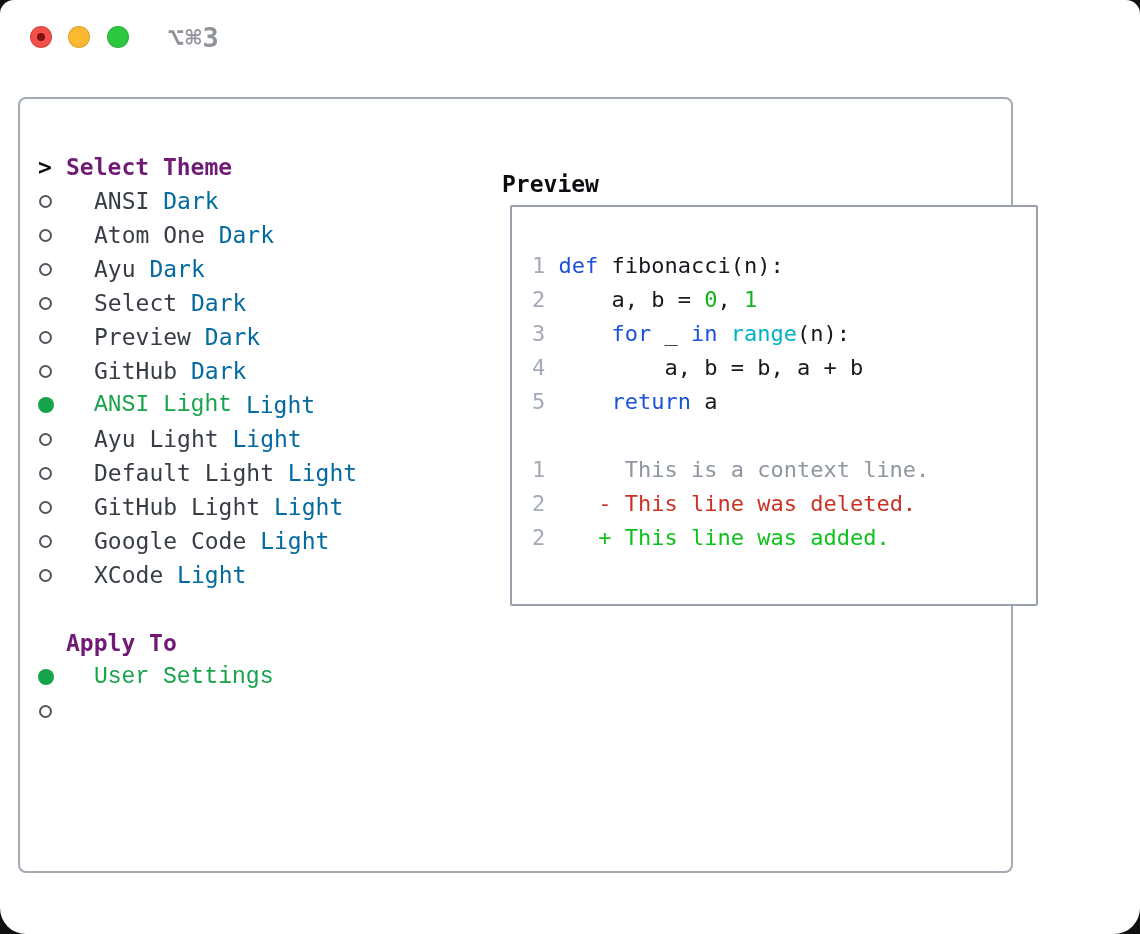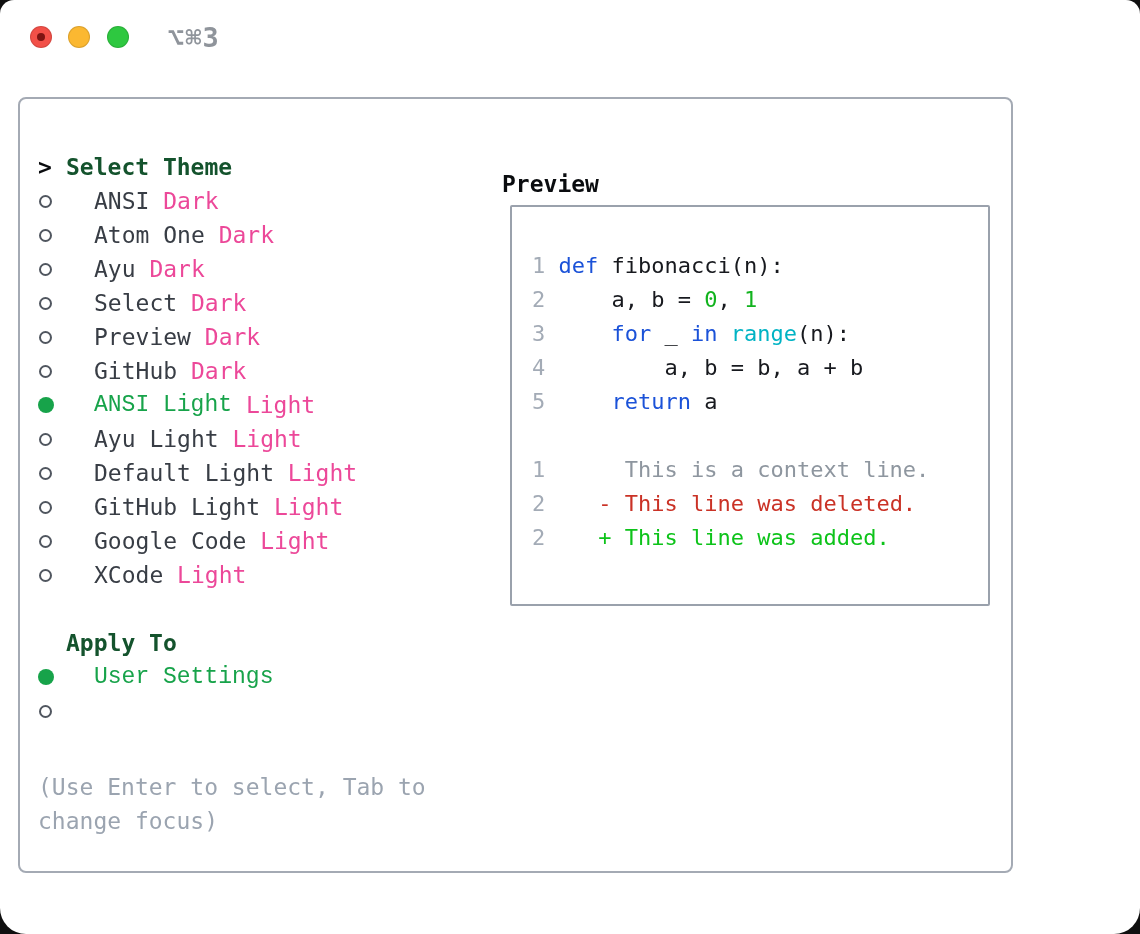--- a/index.html
+++ b/index.html
@@ -35,43 +35,43 @@
   .panel {
     position: absolute; left: 18px; top: 97px; width: 995px; height: 776px;
     background: #ffffff; border: 2px solid #a4aab4; border-radius: 8px;
   }
 
   
   .left-col { position: absolute; left: 18px; top: 51px; }
   .row { display: flex; align-items: center; height: 34px; font-size: 23px; }
   .marker { width: 28px; flex: 0 0 28px; display: inline-flex; align-items: center; }
   .cursor { font-weight: bold; color: #0a0c0f; font-size: 23px; }
-  .header-label { font-weight: bold; color: #14532d; text-align: right; }
+  .header-label { font-weight: bold; color: #701a75; text-align: right; }
   .bullet {
     width: 13px; height: 13px; border-radius: 50%;
     border: 2.5px solid #50565f; background: transparent; margin-left: 1px;
   }
   .bullet.sel { width: 16px; height: 16px; border: none; background: #17a34a; margin-left: 0; }
   .name { color: #383d45; white-space: pre; margin-left: 28px; }
   .name.sel-text { color: #17a34a; font-family: Liberation Mono, monospace; }
-  .tag { color: #ec4899; margin-left: 1ch; white-space: pre; }
+  .tag { color: #0369a1; margin-left: 1ch; white-space: pre; }
   .gap { height: 34px; }
   .hint {
     margin-top: 8px; width: 31ch; color: #9ba4b0;
     font-size: 23px; line-height: 34px;
   }
 
   
   .preview-label {
     position: absolute; left: 482px; top: 68px; height: 34px;
     display: flex; align-items: center;
     font-size: 23px; font-weight: bold; color: #0a0c0f;
   }
   .preview-box {
-    position: absolute; left: 490px; top: 106px; width: 480px; height: 401px;
+    position: absolute; left: 490px; top: 106px; width: 528px; height: 401px;
     border: 2px solid #9aa1ac; border-radius: 2px; background: #ffffff;
   }
   .preview-box pre {
     margin: 0; padding: 42px 0 0 20px;
     font-family: "DejaVu Sans Mono", "Liberation Mono", monospace;
     font-size: 22px; line-height: 34px; white-space: pre;
   }
   .lineno { color: #a3abb6; }
   .kw     { color: #1b52d8; }
   .plain  { color: #17191e; }
@@ -208,21 +208,20 @@
           </div>
           <div class="row">
             <span class="marker">
               <span class="bullet"></span>
             </span>
           </div>
         </div>
 
       <div class="gap"></div>
 
-      <div class="hint">(Use Enter to select, Tab to change focus)</div>
     </div>
 
     <div class="preview-label">Preview</div>
 
     <div class="preview-box">
       <pre id="preview-pre"><span class="lineno">1</span><span class="plain"> </span><span class="kw">def</span><span class="plain"> fibonacci(n):</span>
 <span class="lineno">2</span><span class="plain">     a, b = </span><span class="num">0</span><span class="plain">, </span><span class="num">1</span>
 <span class="lineno">3</span><span class="plain">     </span><span class="kw">for</span><span class="plain"> _ </span><span class="kw">in</span><span class="plain"> </span><span class="cyan">range</span><span class="plain">(n):</span>
 <span class="lineno">4</span><span class="plain">         a, b = b, a + b</span>
 <span class="lineno">5</span><span class="plain">     </span><span class="kw">return</span><span class="plain"> a</span>

